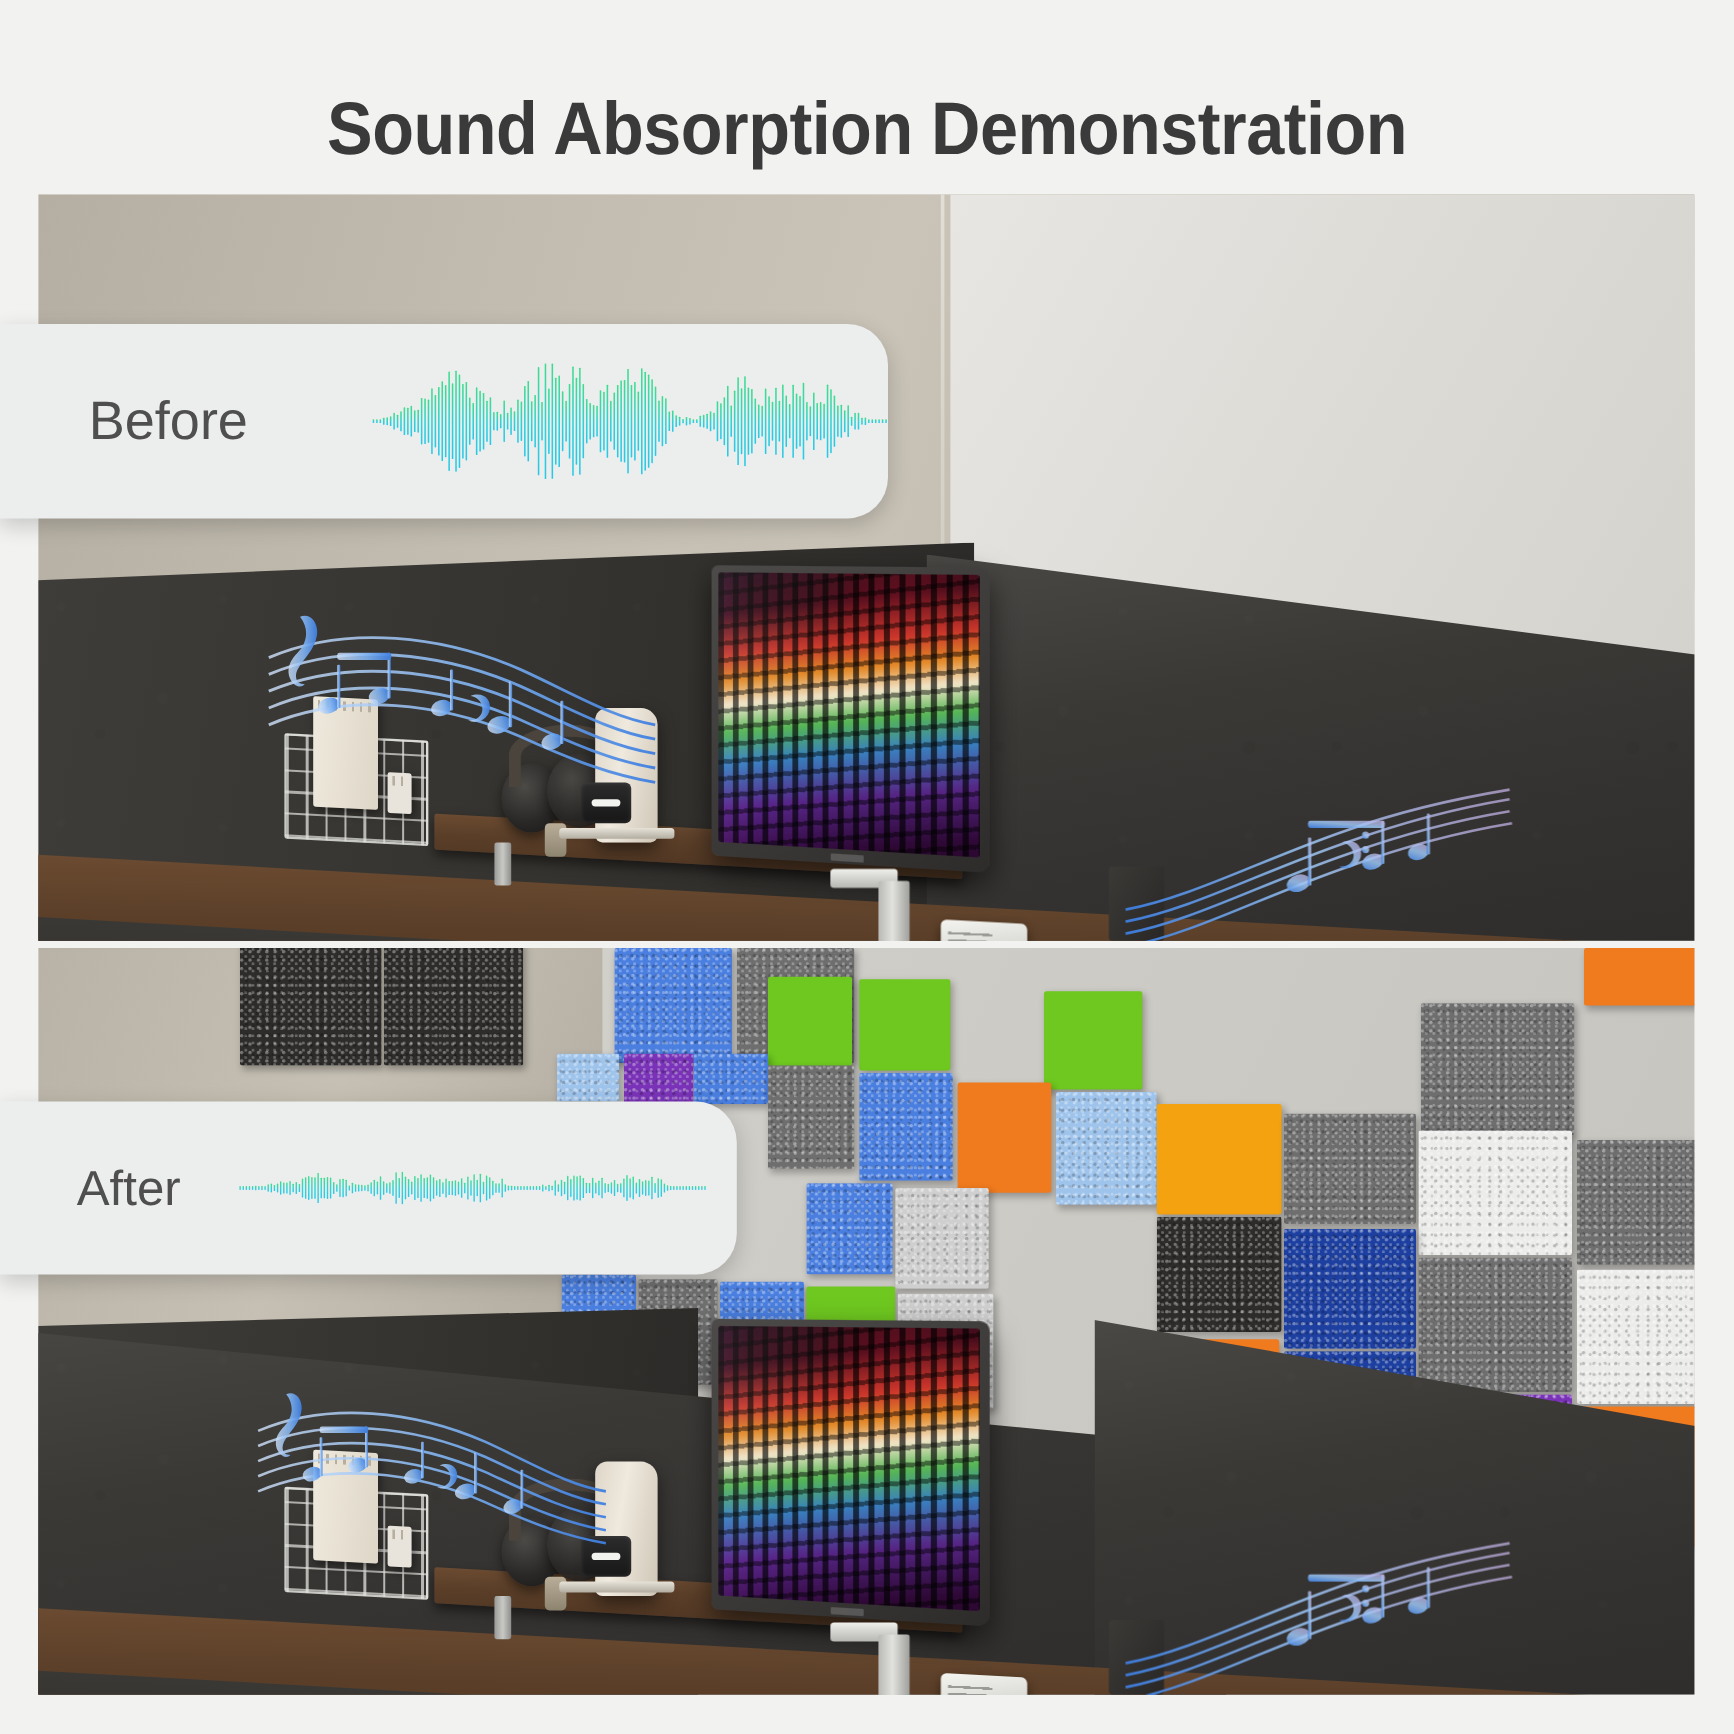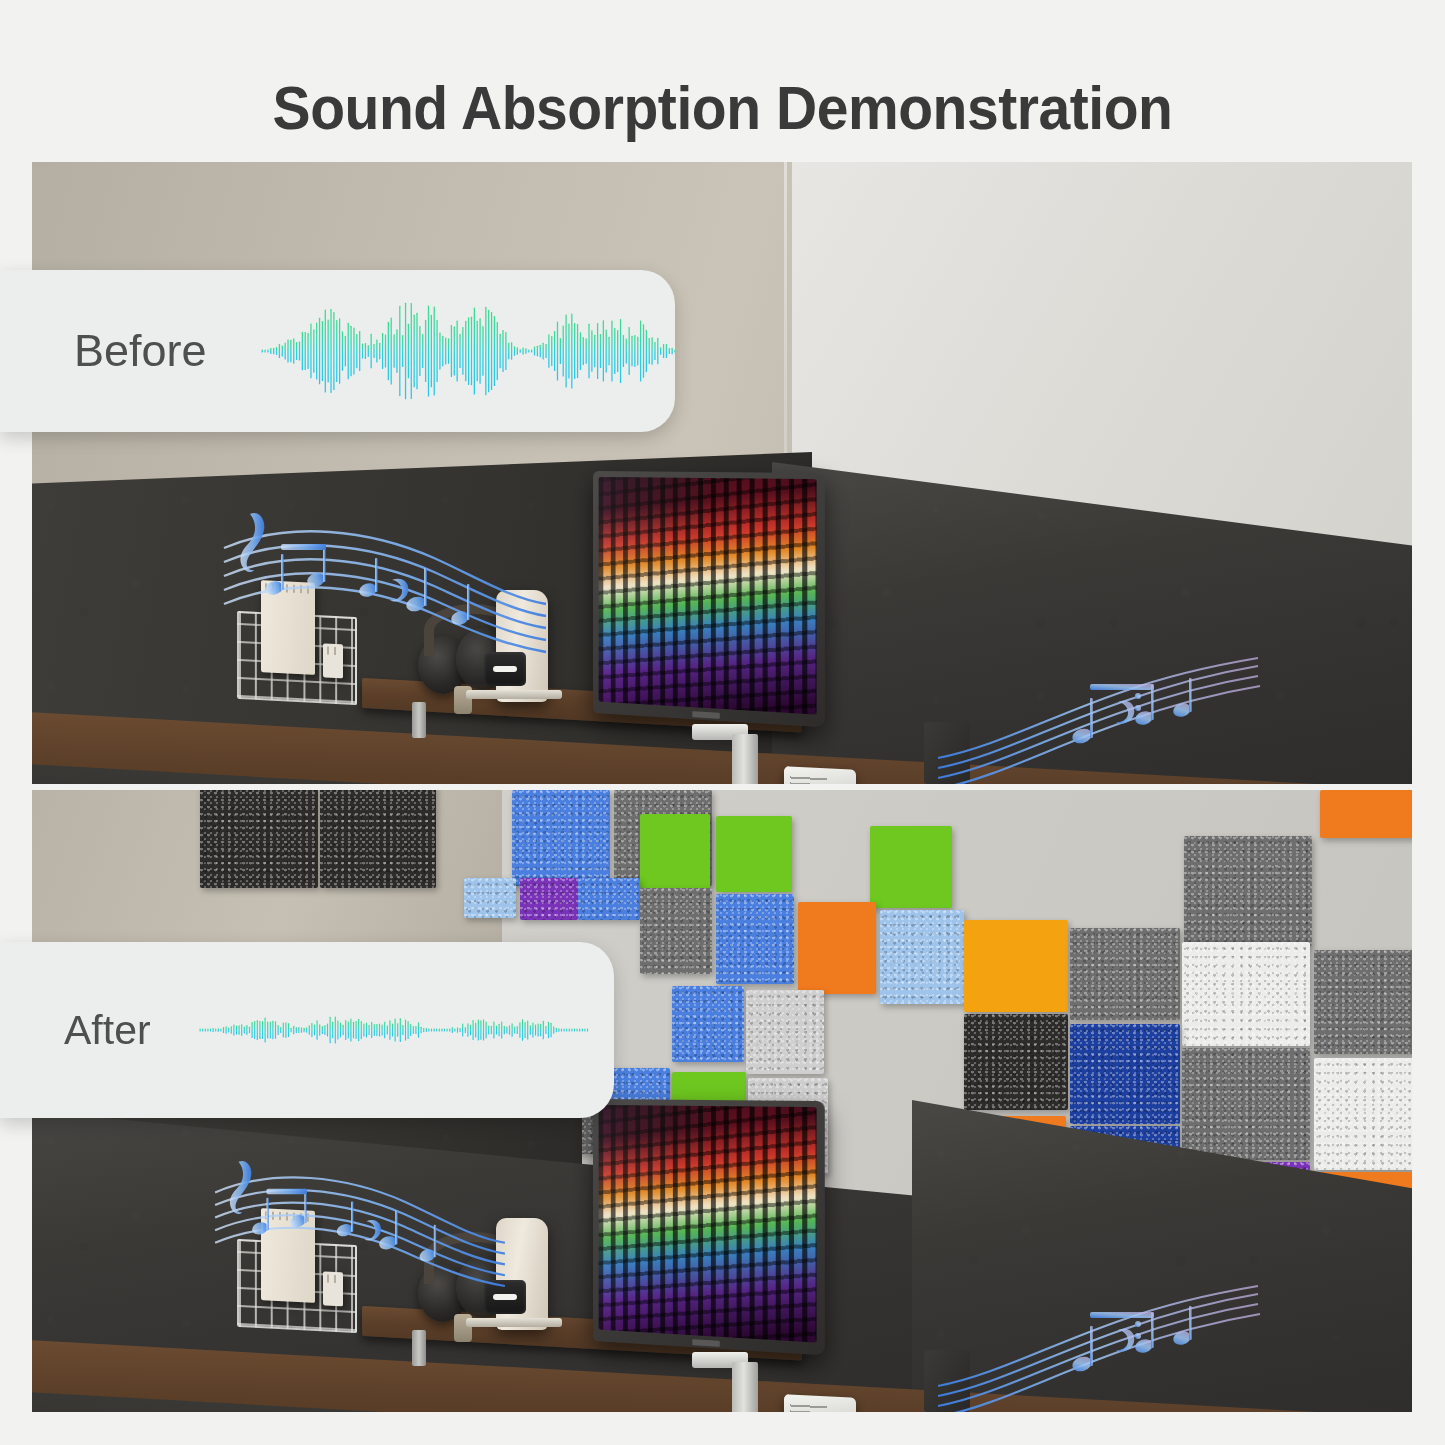--- a/index.html
+++ b/index.html
@@ -255,27 +255,27 @@
   }
 
   
   .pill{
     position:absolute;
     background:#eceded;
     box-shadow:0 6px 18px rgba(0,0,0,.18);
     display:flex;align-items:center;
   }
   #pill-before{
-    left:0px;top:270px;width:675px;height:162px;
+    left:0px;top:270px;width:740px;height:162px;
     border-radius:0 34px 34px 0;
+    justify-content:space-between;
   }
   #pill-after{
-    left:0px;top:918px;width:614px;height:176px;
+    left:0px;top:918px;width:614px;height:144px;
     border-radius:0 34px 34px 0;
-    margin-top:24px;
   }
   .pill-label{
     font-family:"Liberation Sans", sans-serif;
     color:#4f4f4f;font-weight:normal;
     white-space:nowrap;
   }
   #pill-before .pill-label{font-size:45px;margin-left:74px;}
   #pill-after  .pill-label{font-size:41px;margin-left:64px;}
   .wave{margin-left:54px;display:block;}
   #pill-after .wave{margin-left:48px;}

